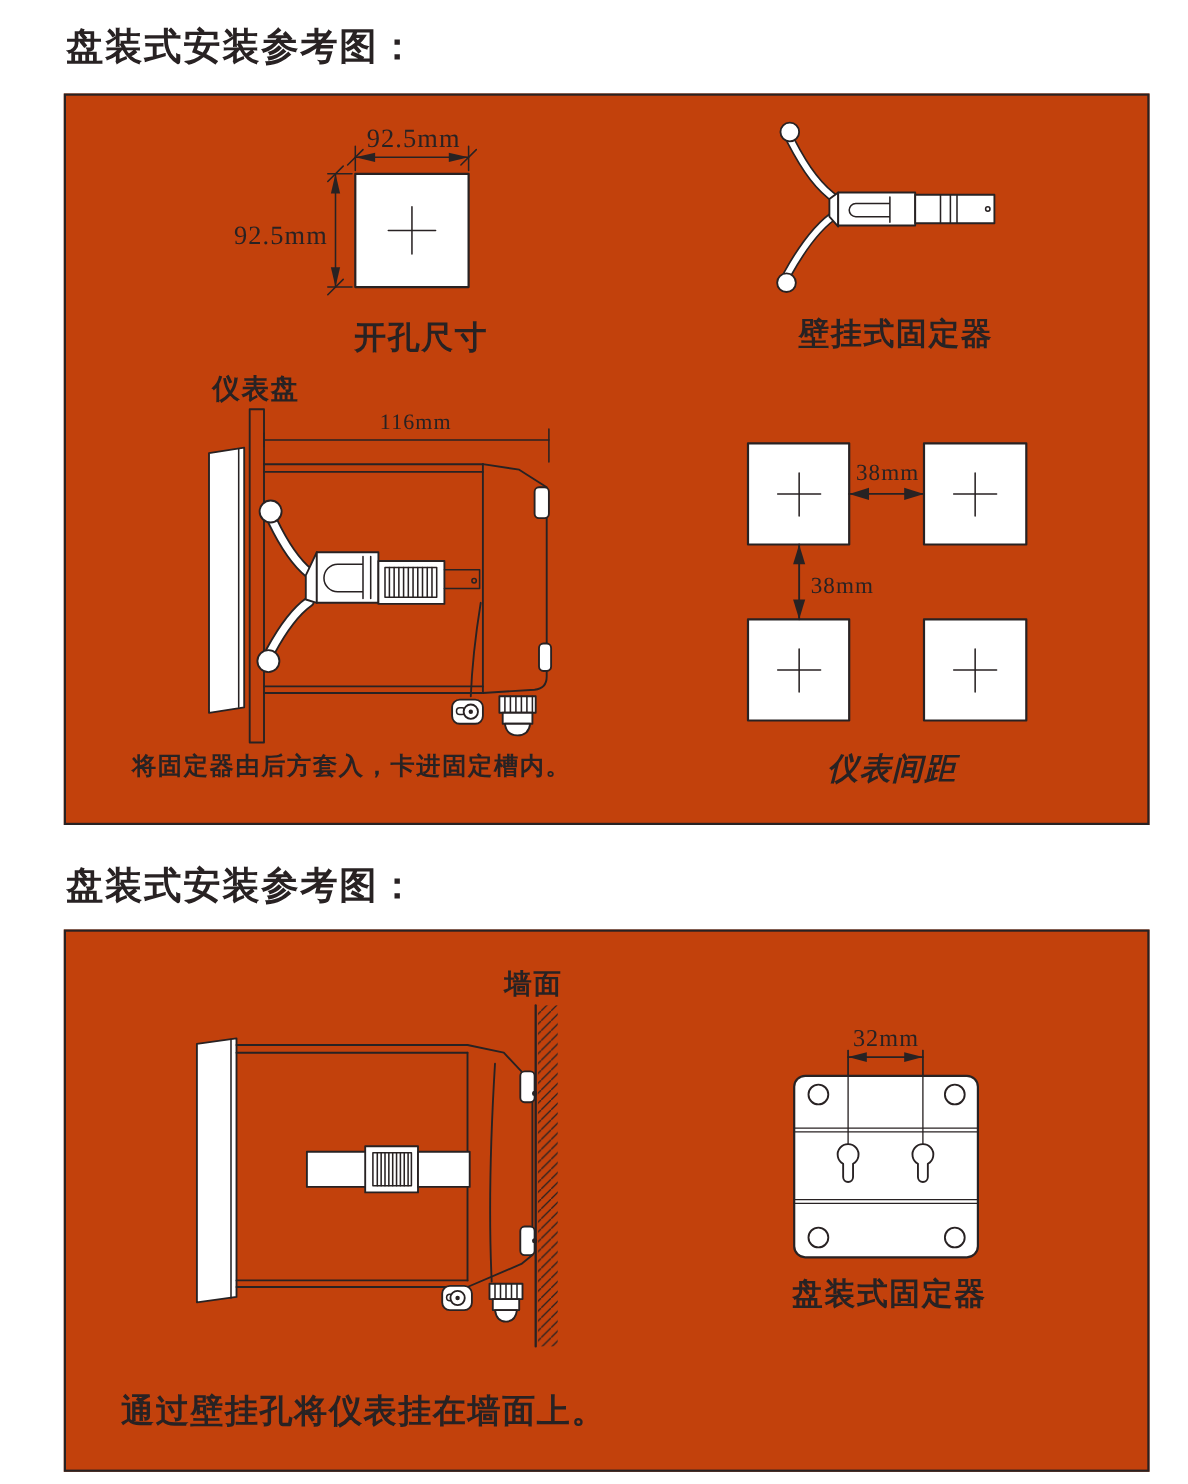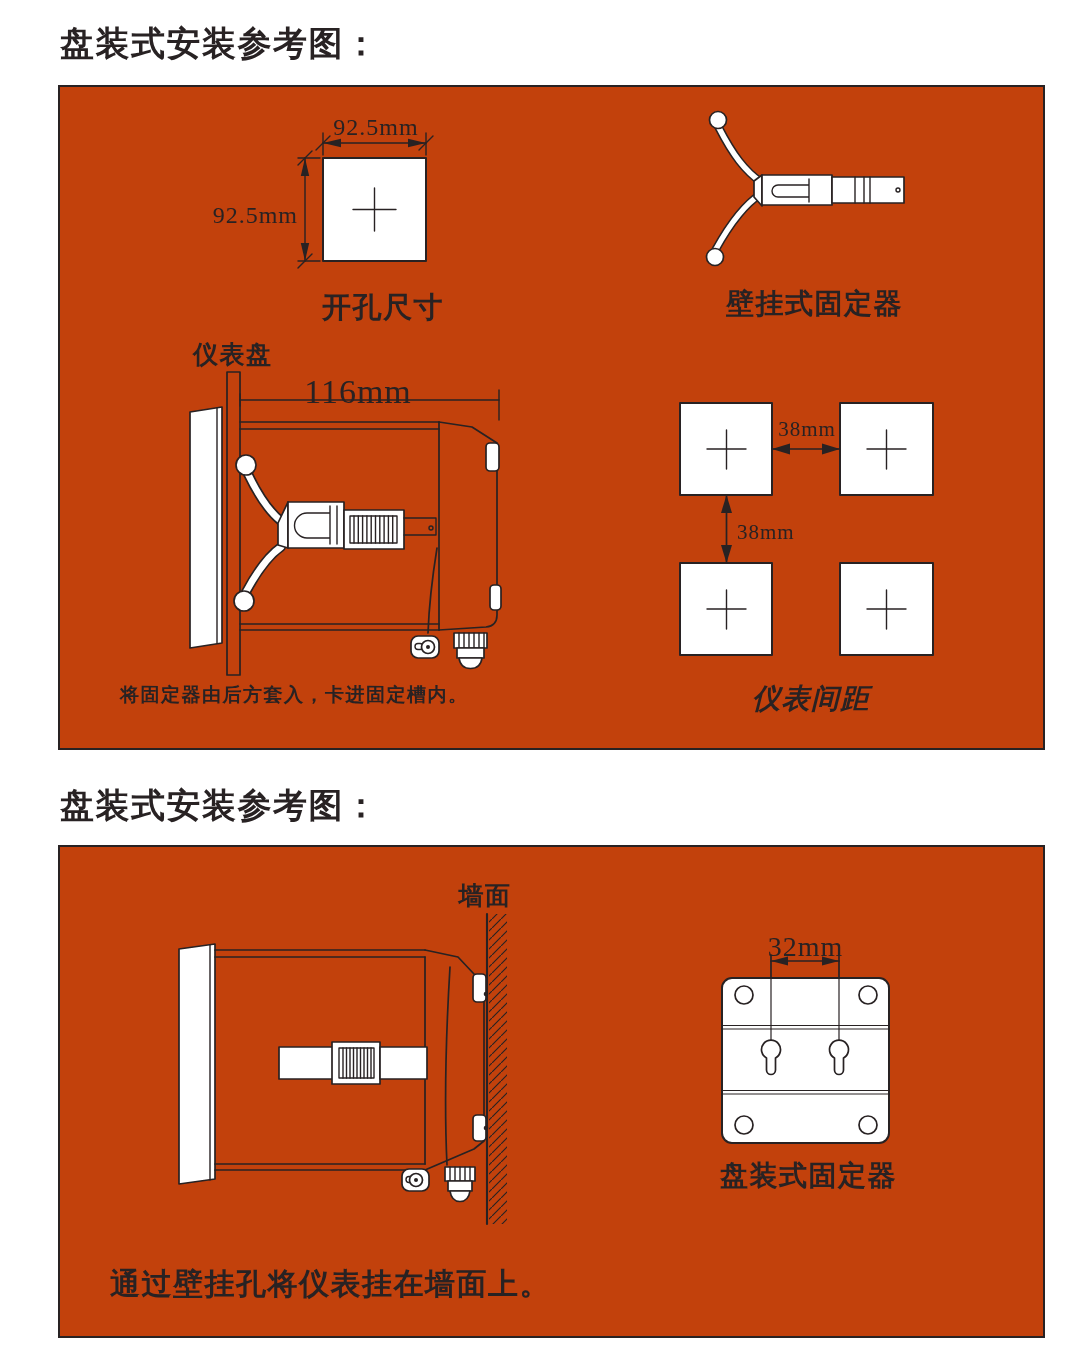--- a/index.html
+++ b/index.html
@@ -127,22 +127,22 @@
         <polygon class="k" points="666.5,408 661,426 672,426"></polygon>
         <polygon class="k" points="666.5,476 661,458 672,458"></polygon>
       </g>
     </svg>
 
     <div class="abs dim center" style="left:236px;top:28px;width:160px;font-size:24px;">92.5mm</div>
     <div class="abs dim right" style="left:80px;top:116px;width:158px;font-size:24px;">92.5mm</div>
     <div class="abs cn center" style="left:253px;top:204px;width:140px;font-size:29px;">开孔尺寸</div>
     <div class="abs cn center" style="left:666px;top:201px;width:170px;font-size:28px;">壁挂式固定器</div>
     <div class="abs cn" style="left:133px;top:253px;font-size:25px;">仪表盘</div>
-    <div class="abs dim center" style="left:228px;top:287px;width:140px;font-size:34px;">116mm</div>
-    <div class="abs cn" style="left:60px;top:597px;font-size:19px;">将固定器由后方套入，卡进固定槽内。</div>
+    <div class="abs dim center" style="left:248px;top:287px;width:140px;font-size:20px;">116mm</div>
+    <div class="abs cn" style="left:60px;top:597px;font-size:22px;">将固定器由后方套入，卡进固定槽内。</div>
     <div class="abs dim center" style="left:713px;top:331px;width:68px;font-size:21px;">38mm</div>
     <div class="abs dim" style="left:677px;top:434px;font-size:21px;">38mm</div>
     <div class="abs cn center" style="left:671px;top:596px;width:160px;font-size:28px;font-style:italic;">仪表间距</div>
   </div>
 
   <div class="abs cn title" style="left:60px;top:786px;">盘装式安装参考图：</div>
 
   <div class="frame" style="left:58px;top:845px;width:987px;height:493px;">
 
     <svg width="982" height="488" viewBox="0 0 982 488">
@@ -194,18 +194,18 @@
         <path d="M711,108 V222 M779,108 V222" class="thin"></path>
         <path d="M706.5,211 A9.5,9.5 0 1 1 715.5,211 L715.5,223 A4.5,4.5 0 0 1 706.5,223 Z" class="wf"></path>
         <path d="M774.5,211 A9.5,9.5 0 1 1 783.5,211 L783.5,223 A4.5,4.5 0 0 1 774.5,223 Z" class="wf"></path>
         <path d="M711,114 H779" class="s15"></path>
         <polygon class="k" points="711,114 728,109.5 728,118.5"></polygon>
         <polygon class="k" points="779,114 762,109.5 762,118.5"></polygon>
       </g>
     </svg>
 
     <div class="abs cn center" style="left:385px;top:34px;width:80px;font-size:25px;">墙面</div>
-    <div class="abs dim center" style="left:703px;top:85px;width:85px;font-size:28px;">32mm</div>
+    <div class="abs dim center" style="left:703px;top:85px;width:85px;font-size:22px;">32mm</div>
     <div class="abs cn center" style="left:660px;top:313px;width:170px;font-size:28px;">盘装式固定器</div>
     <div class="abs cn" style="left:50px;top:420px;font-size:30px;">通过壁挂孔将仪表挂在墙面上。</div>
   </div>
 
 </div>
 
 </body></html>

